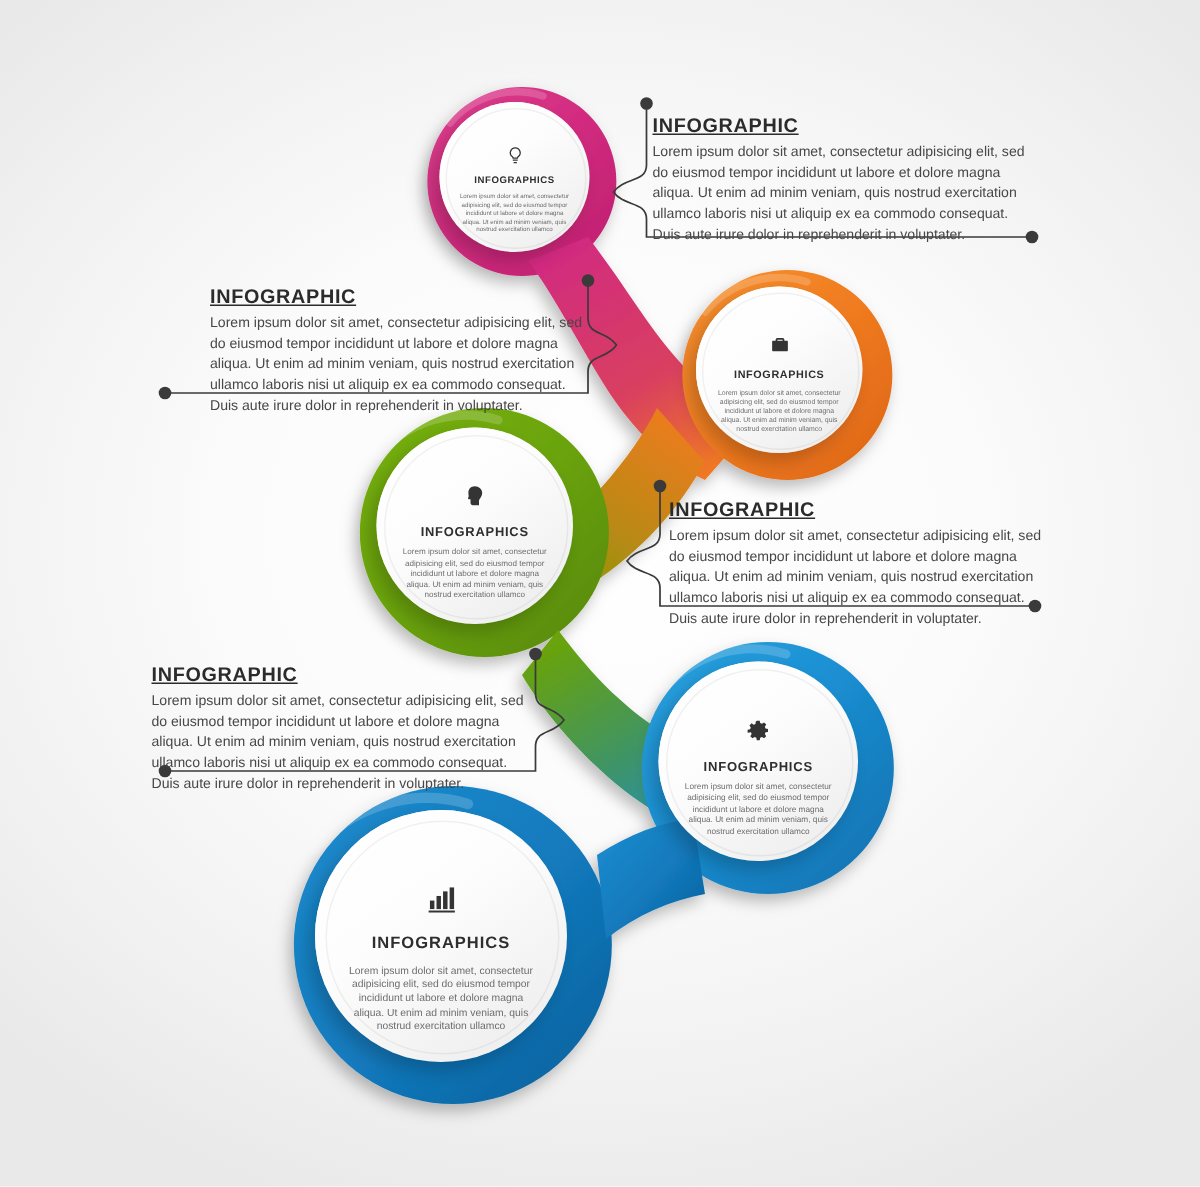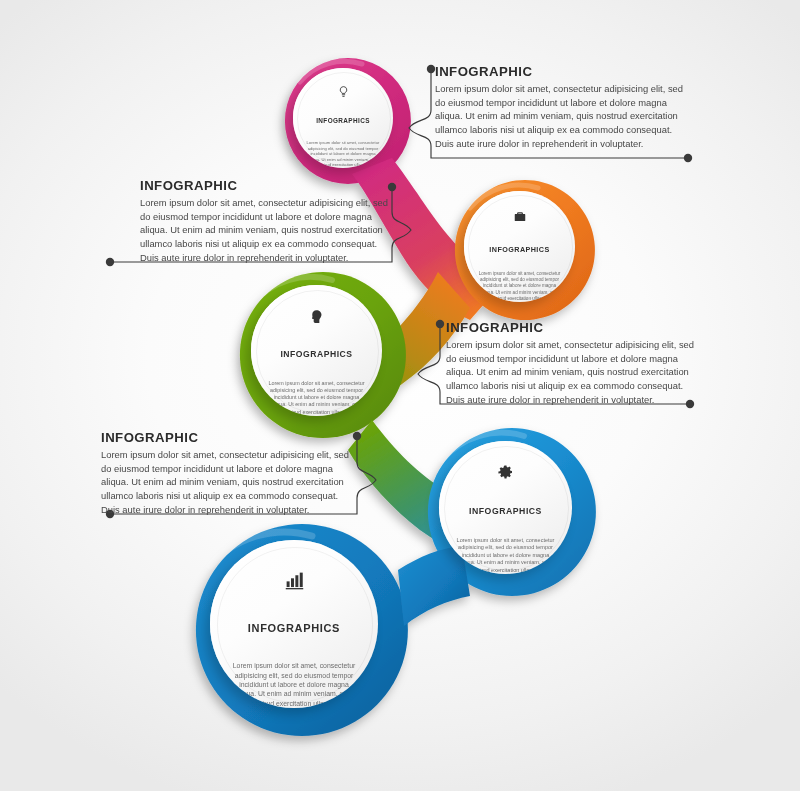--- a/index.html
+++ b/index.html
@@ -35,21 +35,21 @@
   .node .disc {
     position: absolute;
     border-radius: 50%;
     background: linear-gradient(145deg, #ffffff 0%, #fdfdfd 40%, #ebebeb 100%);
     box-shadow:
       -5px 6px 11px rgba(0,0,0,0.20),
       inset 1px 1px 2px rgba(255,255,255,0.95);
     display: flex;
     flex-direction: column;
     align-items: center;
-    justify-content: space-between;
+    justify-content: center;
     text-align: center;
     box-sizing: border-box;
     overflow: hidden;
   }
   .node .disc::after {
     content: "";
     position: absolute;
     left: 4%; top: 4%;
     width: 92%; height: 92%;
     border-radius: 50%;
@@ -105,21 +105,22 @@
   
   .text-block {
     position: absolute;
     width: 252px;
   }
   .tb-heading {
     font-size: 13.2px;
     font-weight: bold;
     color: #2b2b2b;
     letter-spacing: 0.035em;
-    margin: 0 0 3px 0;
+    margin: 12px 0 3px 0;
+    text-decoration: underline;
   }
   .tb-body {
     font-size: 9.4px;
     line-height: 1.46;
     color: #474747;
     margin: 0;
   }
   .tb-1 { left: 435px; top: 64px; }
   .tb-2 { left: 140px; top: 178px; }
   .tb-3 { left: 446px; top: 320px; }

